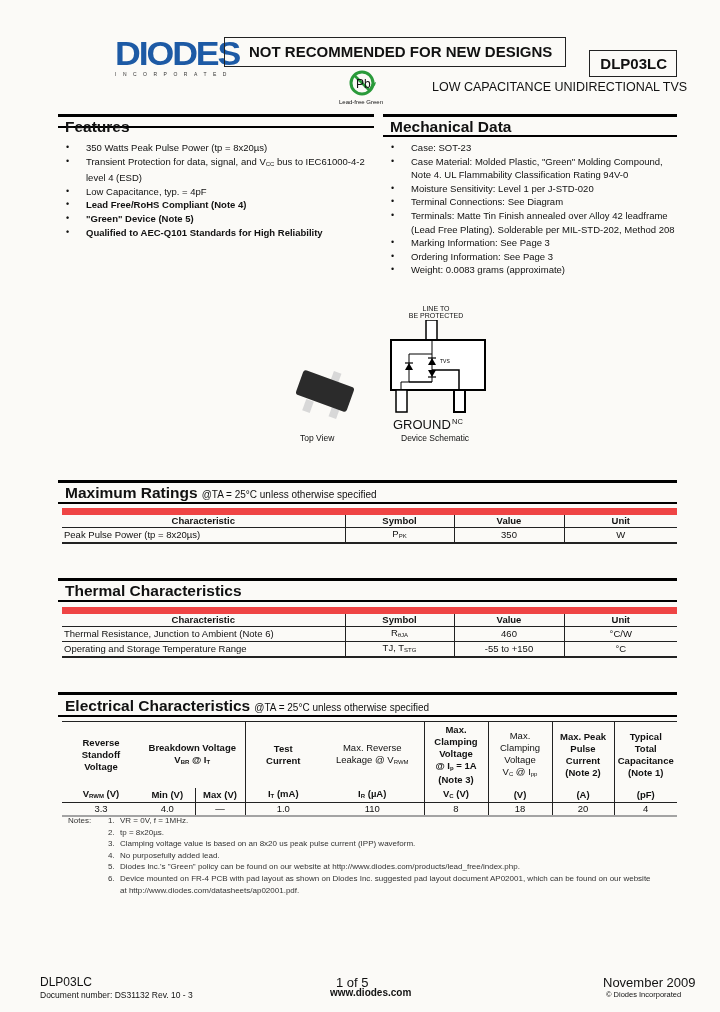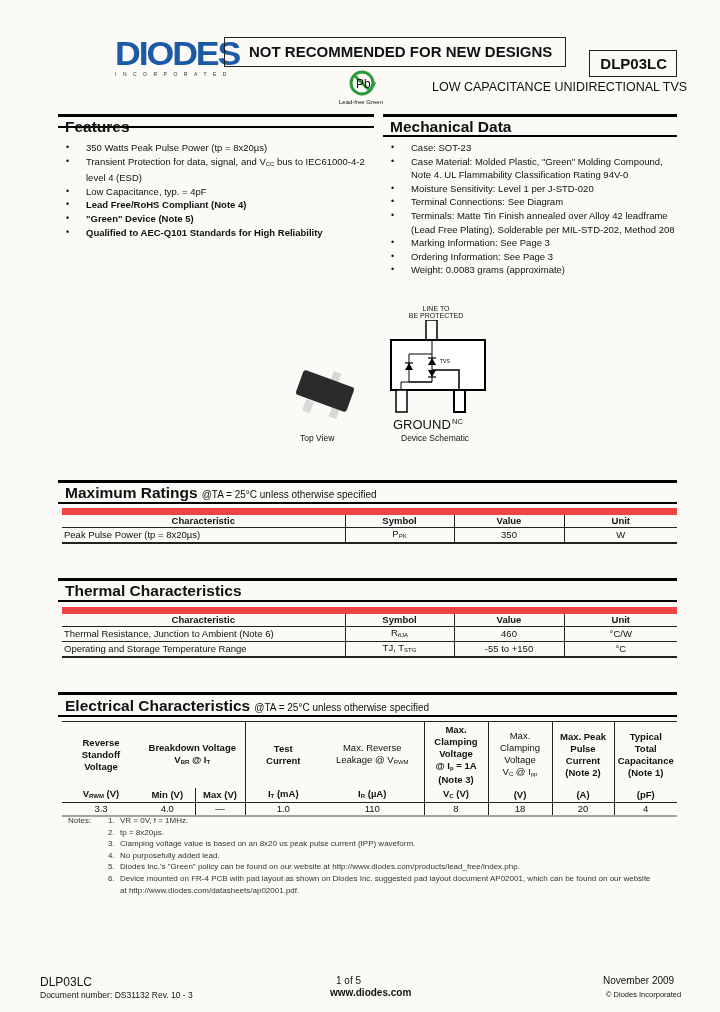--- a/index.html
+++ b/index.html
@@ -42,23 +42,23 @@
   table.el thead tr:first-child th { border-top: 1px solid #222; }
   table.el tr.units th { border-bottom: 1px solid #222; height: 14px; }
   table.el tbody tr td { border-bottom: 2px solid #a3a3a3; }
   .notes { left: 68px; top: 815px; font-size: 8px; line-height: 11.6px; color: #333; }
   .notes .lbl { position: absolute; left: 0; top: 0; }
   .notes ol { margin: 0; padding: 0; list-style: none; position: absolute; left: 40px; top: 0; width: 600px; }
   .notes li { position: relative; padding-left: 12px; white-space: nowrap; }
   .notes li .n { position: absolute; left: 0; }
   .f-part { left: 40px; top: 975px; font-size: 12px; }
   .f-doc { left: 40px; top: 990px; font-size: 8.5px; }
-  .f-page { left: 336px; top: 975px; font-size: 10px; }
+  .f-page { left: 336px; top: 975px; font-size: 13px; }
   .f-url { left: 330px; top: 987px; font-size: 10px; font-weight: bold; }
-  .f-date { left: 603px; top: 975px; font-size: 10px; }
+  .f-date { left: 603px; top: 975px; font-size: 13px; }
   .f-copy { left: 606px; top: 990px; font-size: 7.5px; }
   .caption { font-size: 8.5px; }
 </style>
 </head>
 <body>
 
 <div class="abs logo">
   <div class="logo-word">DIODES</div>
   <div class="logo-sub">INCORPORATED</div>
 </div>

